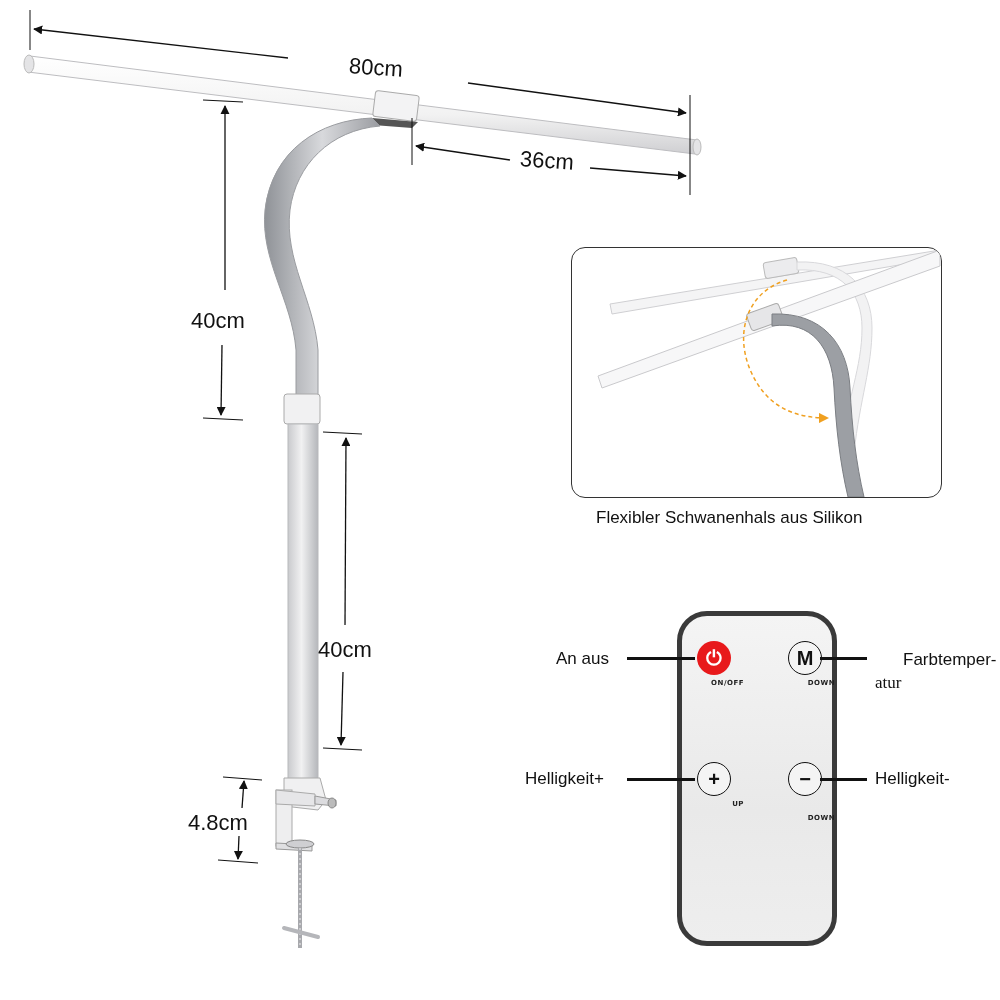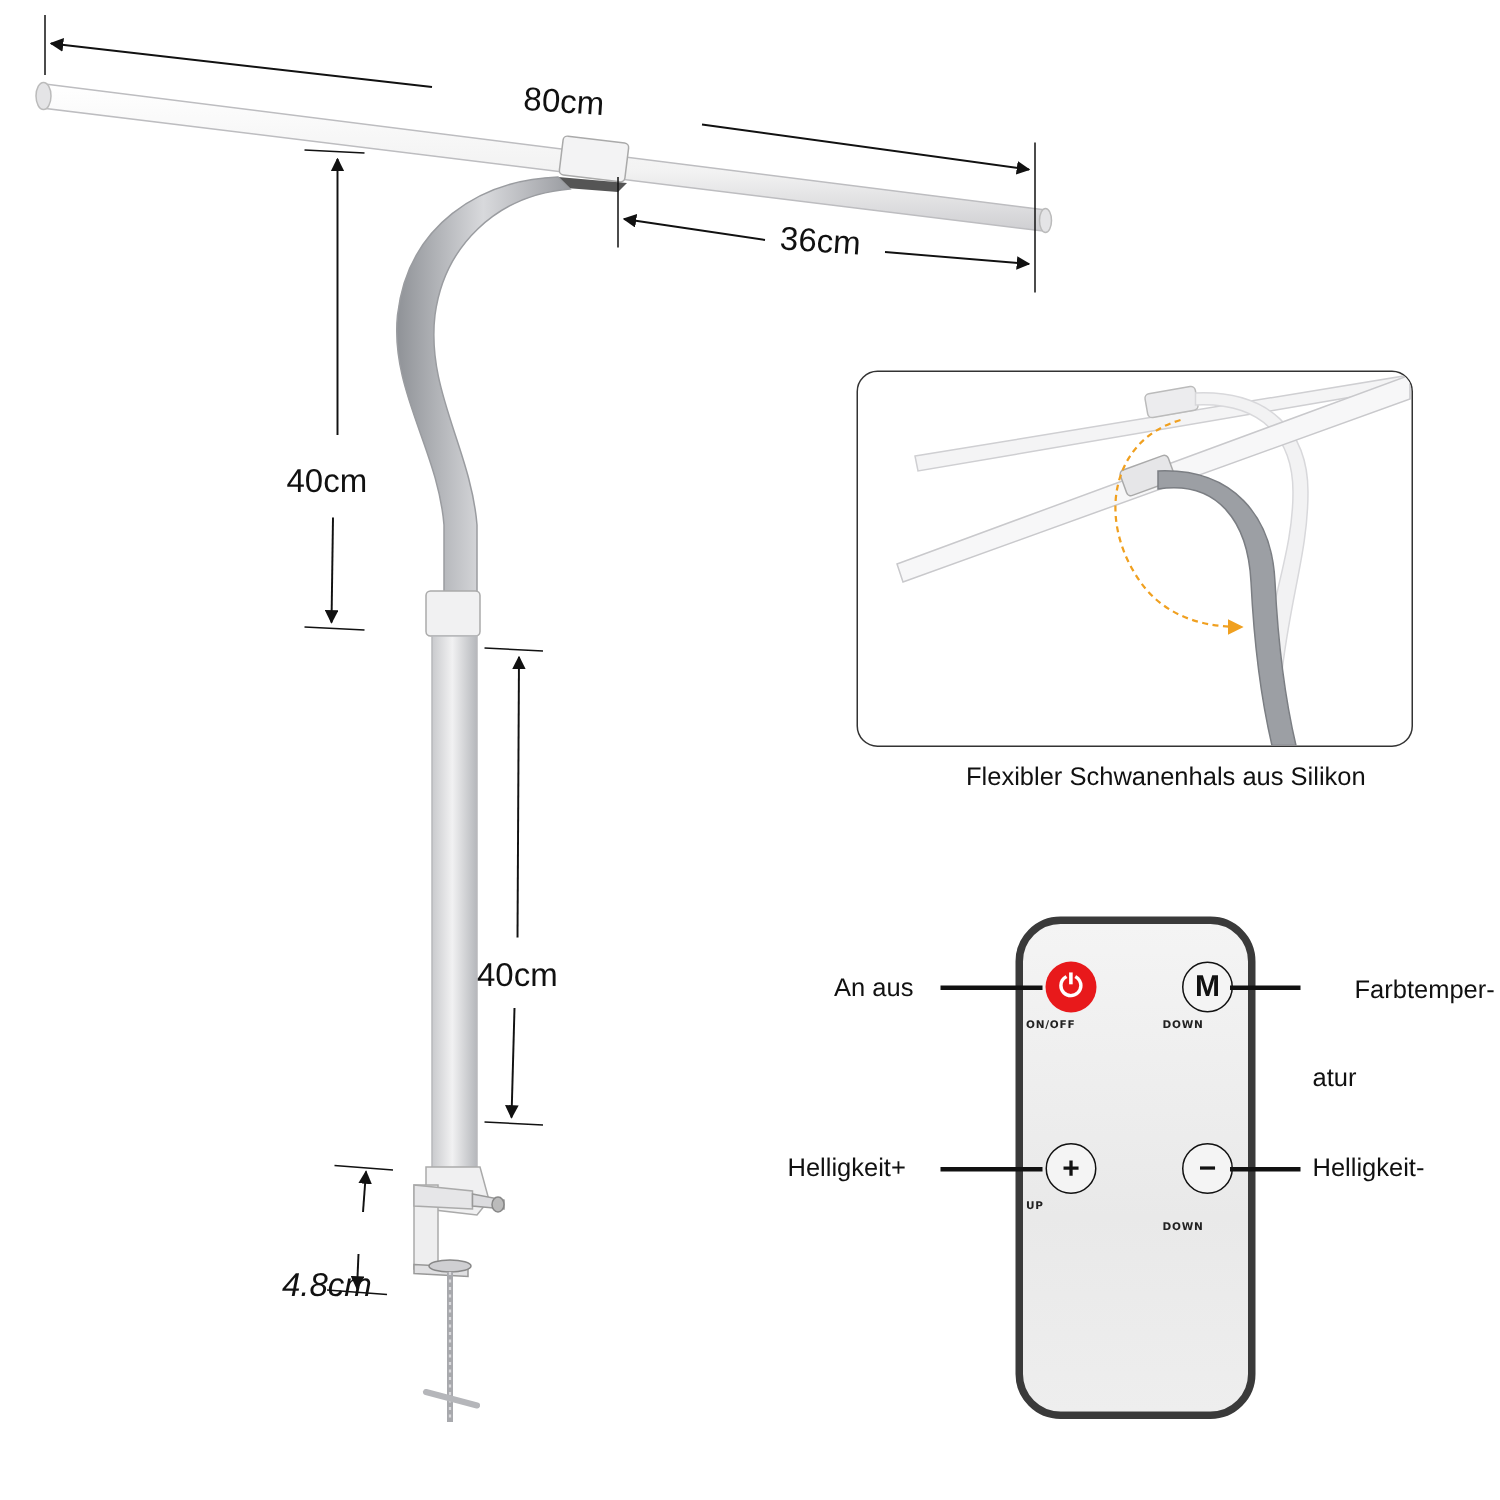--- a/index.html
+++ b/index.html
@@ -11,21 +11,21 @@
   .inset { position:absolute; left:571px; top:247px; width:369px; height:249px;
            border:1.5px solid #333; border-radius:14px; background:#fff; overflow:hidden; }
   .remote { position:absolute; left:677px; top:611px; width:160px; height:335px;
             border:5px solid #3a3a3a; border-radius:30px; background:linear-gradient(180deg,#f4f4f4,#e9e9e9 60%,#eeeeee);
             box-sizing:border-box; }
   .rbtn { position:absolute; width:34px; height:34px; border-radius:50%; box-sizing:border-box;
           border:1.6px solid #111; display:flex; align-items:center; justify-content:center;
           font-size:20px; font-weight:bold; background:#f4f4f4; color:#111; }
   .rbtn.power { background:#e8191b; border:none; color:#fff; }
   .rbtn-label { position:absolute; font-family:"DejaVu Sans", sans-serif; font-size:7px; font-weight:bold;
-                letter-spacing:0.5px; color:#222; text-align:left; width:60px; }
+                letter-spacing:0.5px; color:#222; text-align:right; width:60px; }
   .callout-line { position:absolute; height:3px; background:#111; }
   .callout-text { position:absolute; font-size:17px; color:#111; white-space:nowrap; line-height:22px; }
 </style>
 </head>
 <body>
 
 <svg class="stage" width="1000" height="1000" viewBox="0 0 1000 1000">
   <defs>
     <marker id="arr" viewBox="0 0 10 10" refX="9" refY="5" markerWidth="7" markerHeight="7" orient="auto-start-reverse">
       <path d="M0,0 L10,5 L0,10 z" fill="#111"></path>
@@ -109,42 +109,42 @@
     <line x1="218" y1="860" x2="258" y2="863" stroke="#111" stroke-width="1"></line>
     <line x1="242" y1="808" x2="244" y2="781" stroke="#111" stroke-width="1.3" marker-end="url(#arr)"></line>
     <line x1="239" y1="836" x2="238" y2="859" stroke="#111" stroke-width="1.3" marker-end="url(#arr)"></line>
   </g>
 </svg>
 
 <div class="dim-label" style="left:349px;top:55px;transform:rotate(4deg);">80cm</div>
 <div class="dim-label" style="left:520px;top:148px;transform:rotate(4deg);">36cm</div>
 <div class="dim-label" style="left:191px;top:308px;">40cm</div>
 <div class="dim-label" style="left:318px;top:637px;">40cm</div>
-<div class="dim-label" style="left:188px;top:844px;font-style:italic;">4.8cm</div>
+<div class="dim-label" style="left:188px;top:810px;">4.8cm</div>
 
 <div class="inset">
   <svg width="369" height="249" viewBox="0 0 369 249">
     <defs>
       <marker id="oarr" viewBox="0 0 10 10" refX="8" refY="5" markerWidth="7" markerHeight="7" orient="auto">
         <path d="M0,0 L10,5 L0,10 z" fill="#f0a020"></path>
       </marker>
     </defs>
 
     <path d="M38,56 L368,2 L368,10 L40,66 Z" fill="#f4f4f5" stroke="#cfcfd2"></path>
     <rect x="192" y="12" width="34" height="16" rx="3" fill="#ececee" stroke="#bbb" transform="rotate(-10 209 20)"></rect>
     <path d="M225,22 C270,20 290,45 290,80 C290,120 275,150 270,200 L282,205 C288,150 300,120 300,80 C300,40 275,12 225,14 Z" fill="#f2f2f3" stroke="#d8d8db"></path>
 
     <path d="M26,128 L368,2 L368,18 L30,140 Z" fill="#f7f7f8" stroke="#c9c9cc"></path>
     <rect x="176" y="60" width="34" height="18" rx="3" fill="#e6e6e8" stroke="#aaa" transform="rotate(-20 193 69)"></rect>
     <path d="M200,78 C240,72 260,100 262,140 C264,180 268,215 276,249 L292,249 C284,215 280,180 278,140 C276,96 250,64 200,66 Z" fill="#9c9fa4" stroke="#7b7e83"></path>
 
     <path d="M215,32 C170,45 160,95 185,135 C200,160 225,170 255,170" fill="none" stroke="#f0a020" stroke-width="1.5" stroke-dasharray="4 3" marker-end="url(#oarr)"></path>
   </svg>
 </div>
-<div class="caption" style="left:596px;top:508px;margin-left:48px;">Flexibler Schwanenhals aus Silikon</div>
+<div class="caption" style="left:596px;top:508px;">Flexibler Schwanenhals aus Silikon</div>
 
 <div class="remote">
   <div class="rbtn power" style="left:15px;top:25px;">
     <span>⏻</span>
   </div>
   <div class="rbtn-label" style="left:2px;top:63px;">ON/OFF</div>
 
   <div class="rbtn" style="left:106px;top:25px;">
     <span>M</span>
   </div>
@@ -159,19 +159,19 @@
     <span>−</span>
   </div>
   <div class="rbtn-label" style="left:93px;top:184px;margin-top:14px;">DOWN</div>
 </div>
 
 <div class="callout-line" style="left:627px;top:657px;width:68px;"></div>
 <div class="callout-text" style="left:556px;top:648px;text-align:right;">An aus</div>
 
 <div class="callout-line" style="left:820px;top:657px;width:47px;"></div>
 <div class="callout-text" style="left:875px;top:649px;margin-left:28px;">Farbtemper-</div>
-<div class="callout-text" style="left:875px;top:708px;">atur</div>
+<div class="callout-text" style="left:875px;top:672px;font-family:Liberation Serif, serif;">atur</div>
 
 <div class="callout-line" style="left:627px;top:778px;width:68px;"></div>
 <div class="callout-text" style="left:525px;top:768px;">Helligkeit+</div>
 
 <div class="callout-line" style="left:820px;top:778px;width:47px;"></div>
 <div class="callout-text" style="left:875px;top:768px;">Helligkeit-</div>
 
 </body></html>

